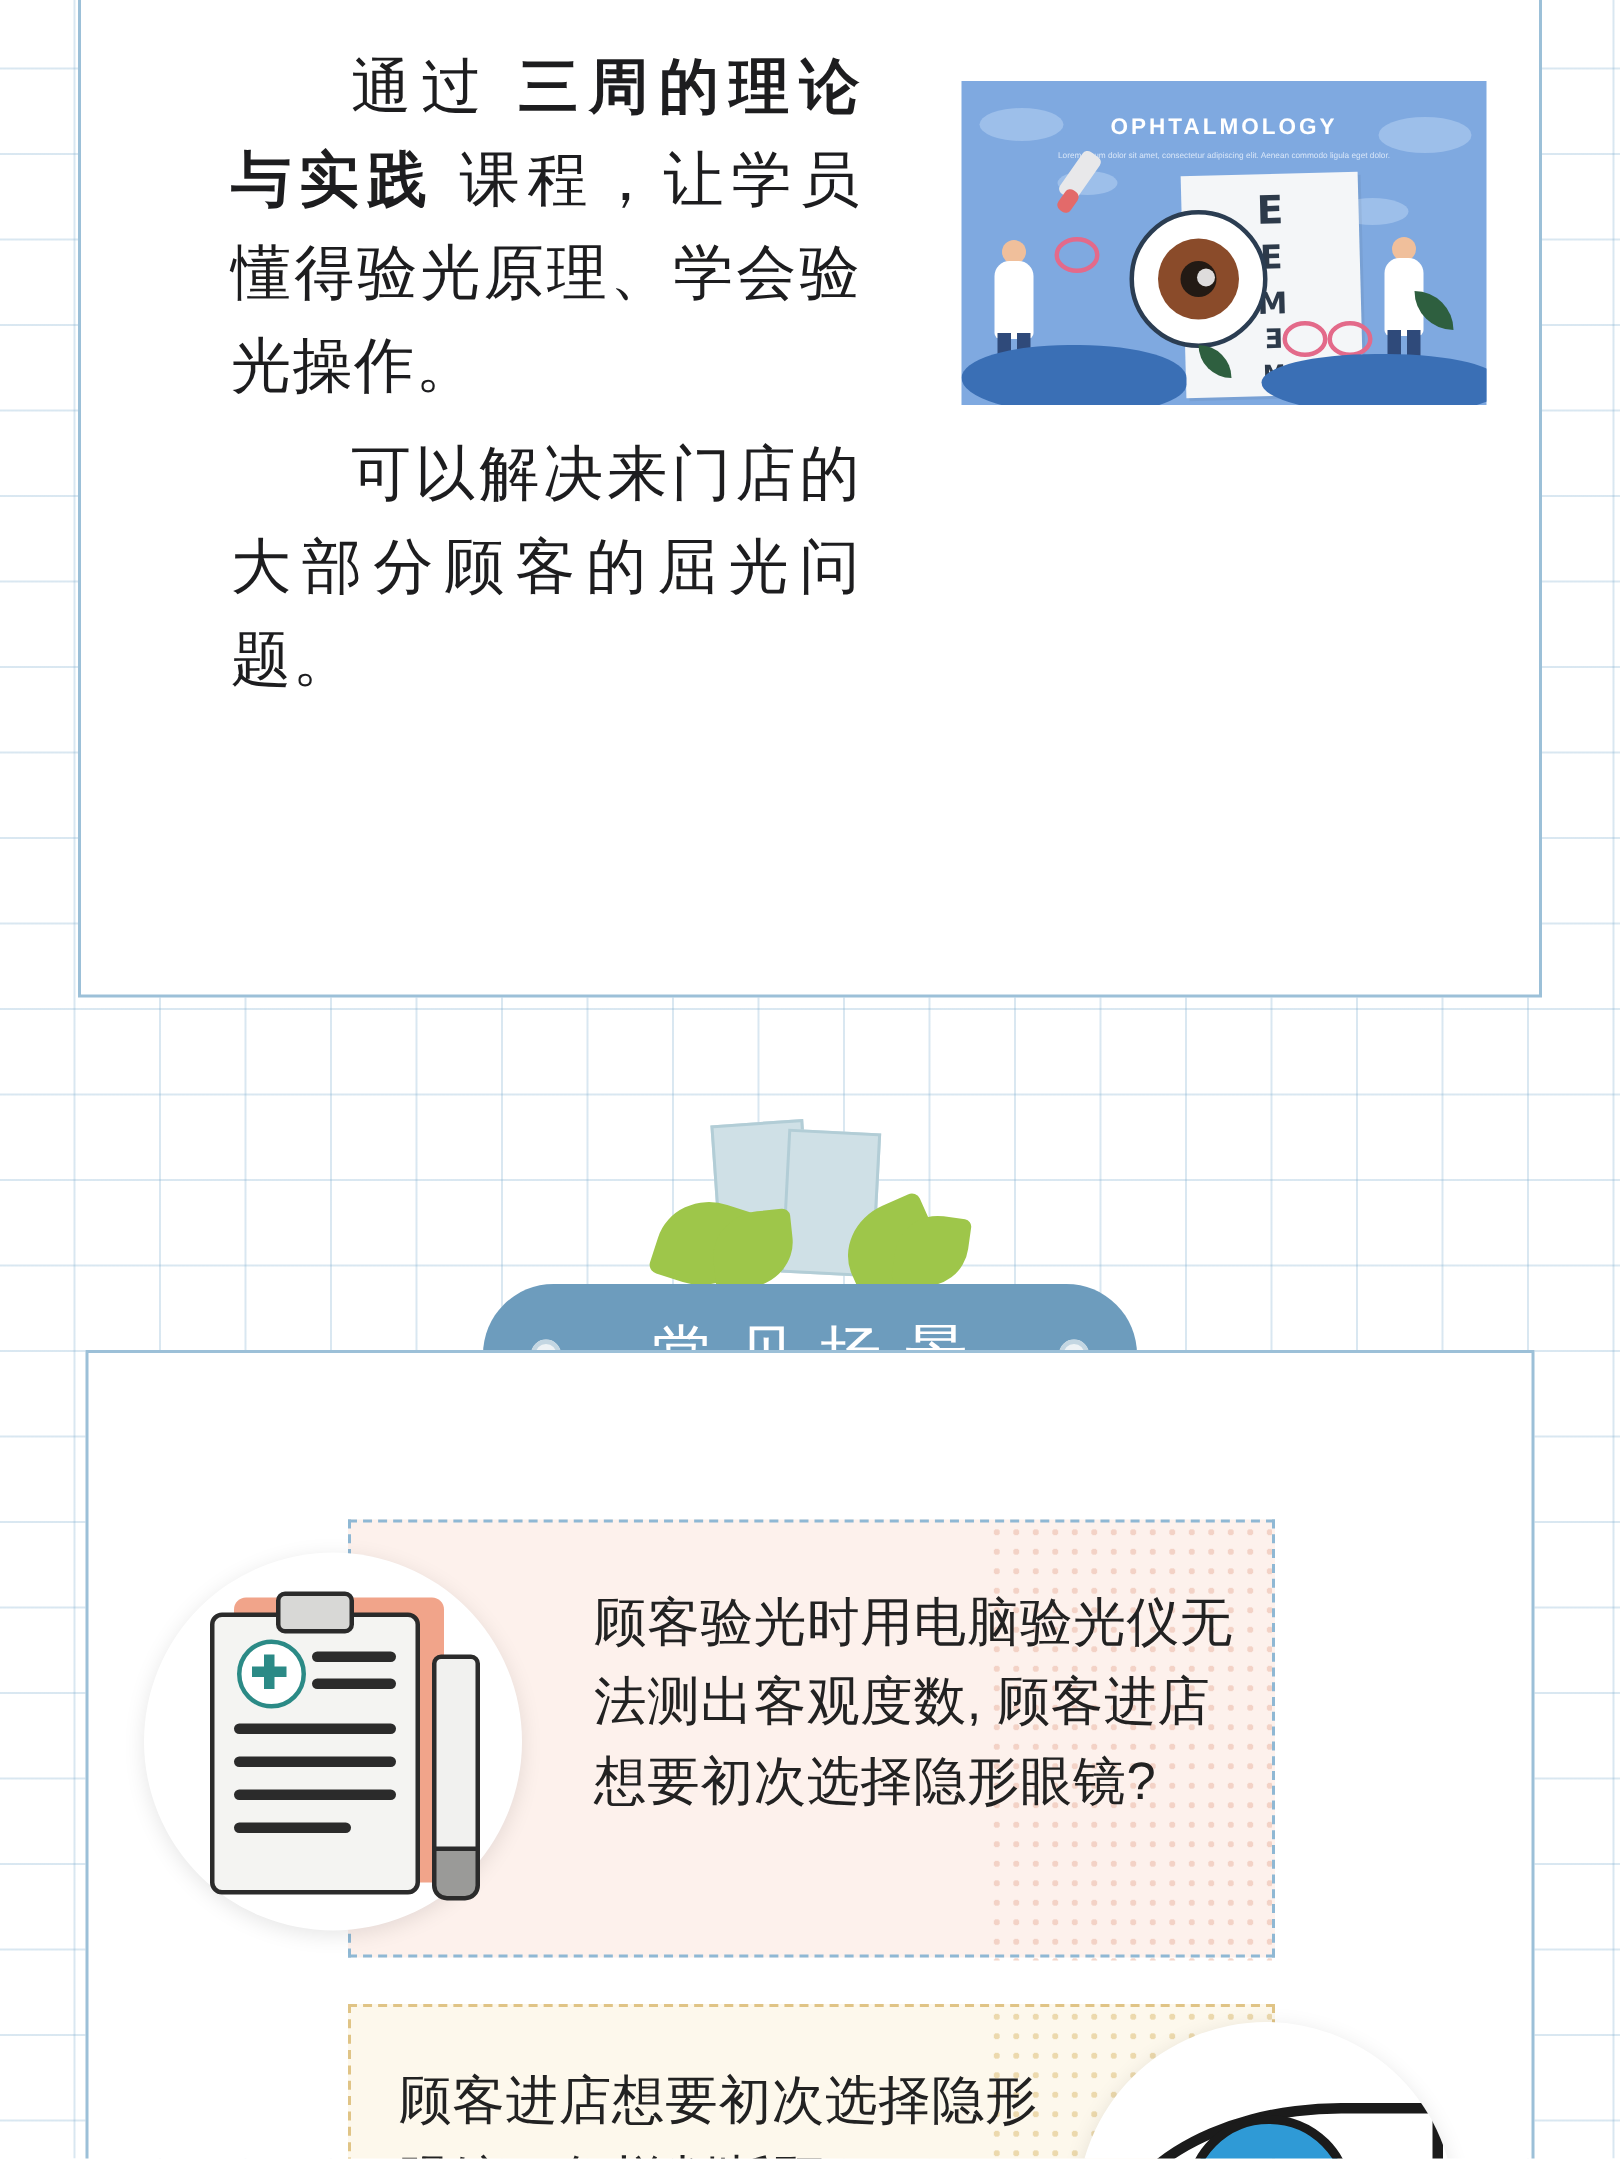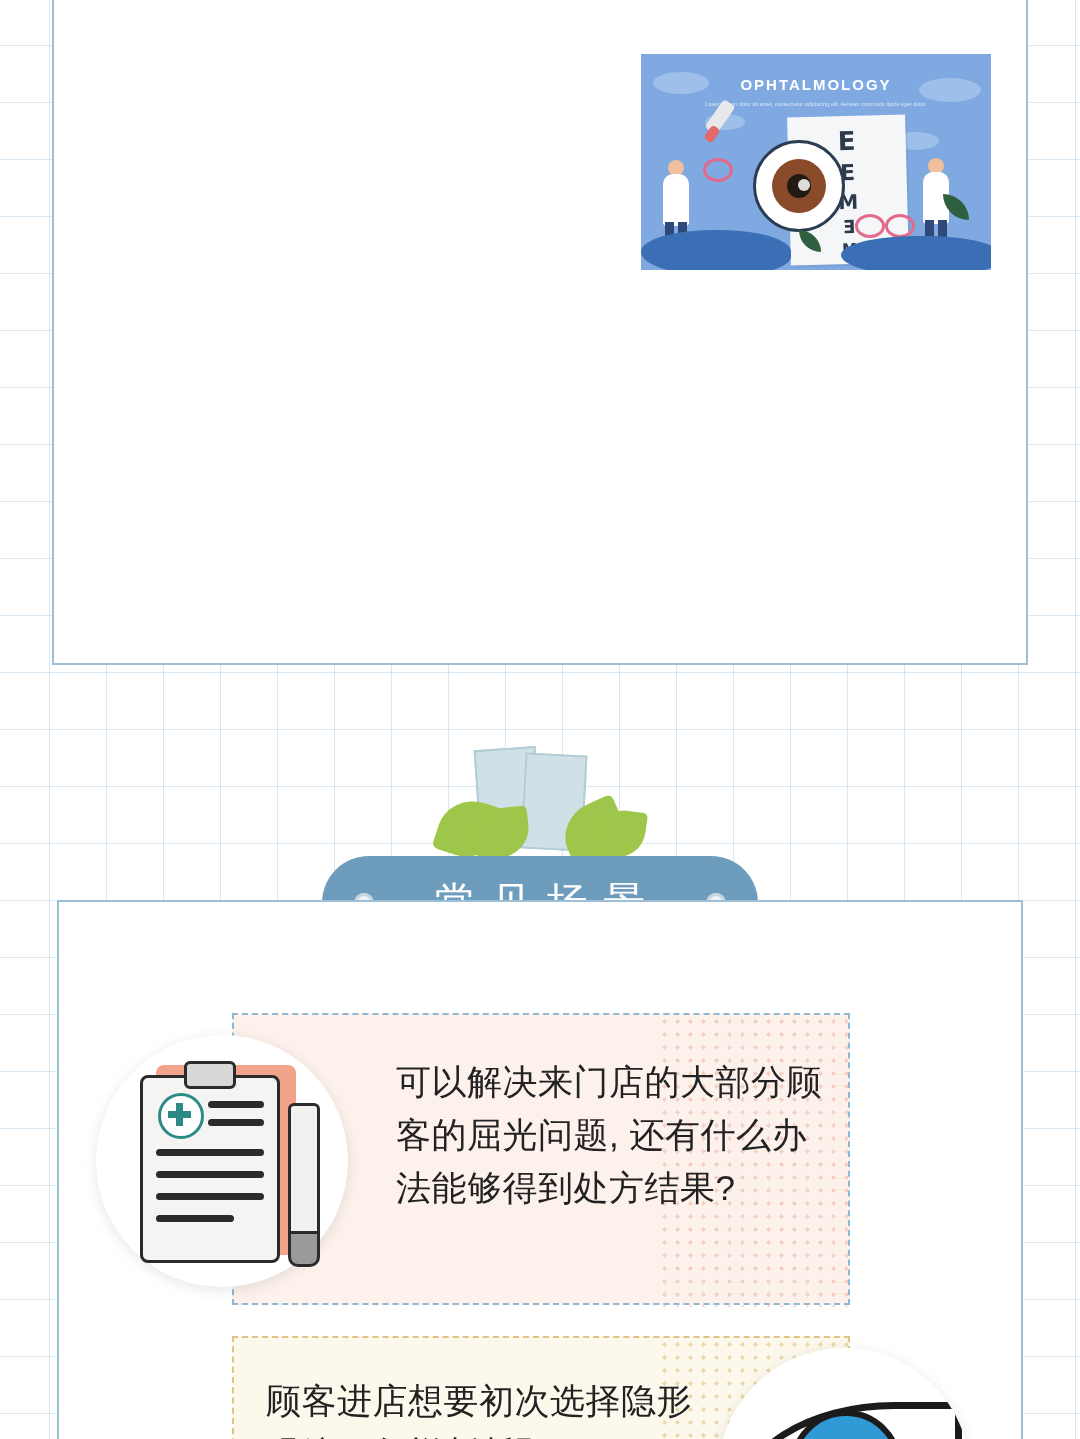--- a/index.html
+++ b/index.html
@@ -424,20 +424,26 @@
     background: #2f9ad6;
     border: 6px solid #1b1b1b;
   }
 </style>
 </head>
 <body>
 
 <div id="page"></div>
 
 <div class="card-top">
+  <div class="intro-text">
+    <p>
+      <span>通过 </span><b>三周的理论与实践</b><span> 课程，让学员懂得验光原理、学会验光操作。</span>
+    </p>
+    <p>可以解决来门店的大部分顾客的屈光问题。</p>
+  </div>
 
   <div class="illus">
     <div class="cloud" style="left:12px; top:18px; width:56px; height:22px;"></div>
     <div class="cloud" style="left:278px; top:24px; width:62px; height:24px;"></div>
     <div class="cloud" style="left:64px; top:60px; width:40px; height:16px;"></div>
     <div class="cloud" style="left:250px; top:78px; width:48px; height:18px;"></div>
 
     <div class="illus-title">OPHTALMOLOGY</div>
     <div class="illus-sub">Lorem ipsum dolor sit amet, consectetur adipiscing elit. Aenean commodo ligula eget dolor.</div>
 
@@ -498,21 +504,21 @@
     <div class="banner-title">常见场景</div>
     <div class="banner-dot right"></div>
   </div>
 </div>
 
 <div class="card-bottom"></div>
 
 <div class="q1-box">
   <div class="dots-q1"></div>
 </div>
-<div class="q1-text">可以解决来门店的大部分顾客的屈光问题, 还有什么办法能够得到处方结果?</div>
+<div class="q1-text">顾客验光时用电脑验光仪无法测出客观度数, 顾客进店想要初次选择隐形眼镜?</div>
 
 <div class="clipboard-circle">
   <div class="cb-back"></div>
   <div class="cb-front"></div>
   <div class="cb-clip"></div>
   <div class="cb-cross"></div>
   <div class="cb-line" style="left:112px; top:66px; width:56px;"></div>
   <div class="cb-line" style="left:112px; top:84px; width:56px;"></div>
   <div class="cb-line" style="left:60px; top:114px; width:108px;"></div>
   <div class="cb-line" style="left:60px; top:136px; width:108px;"></div>

